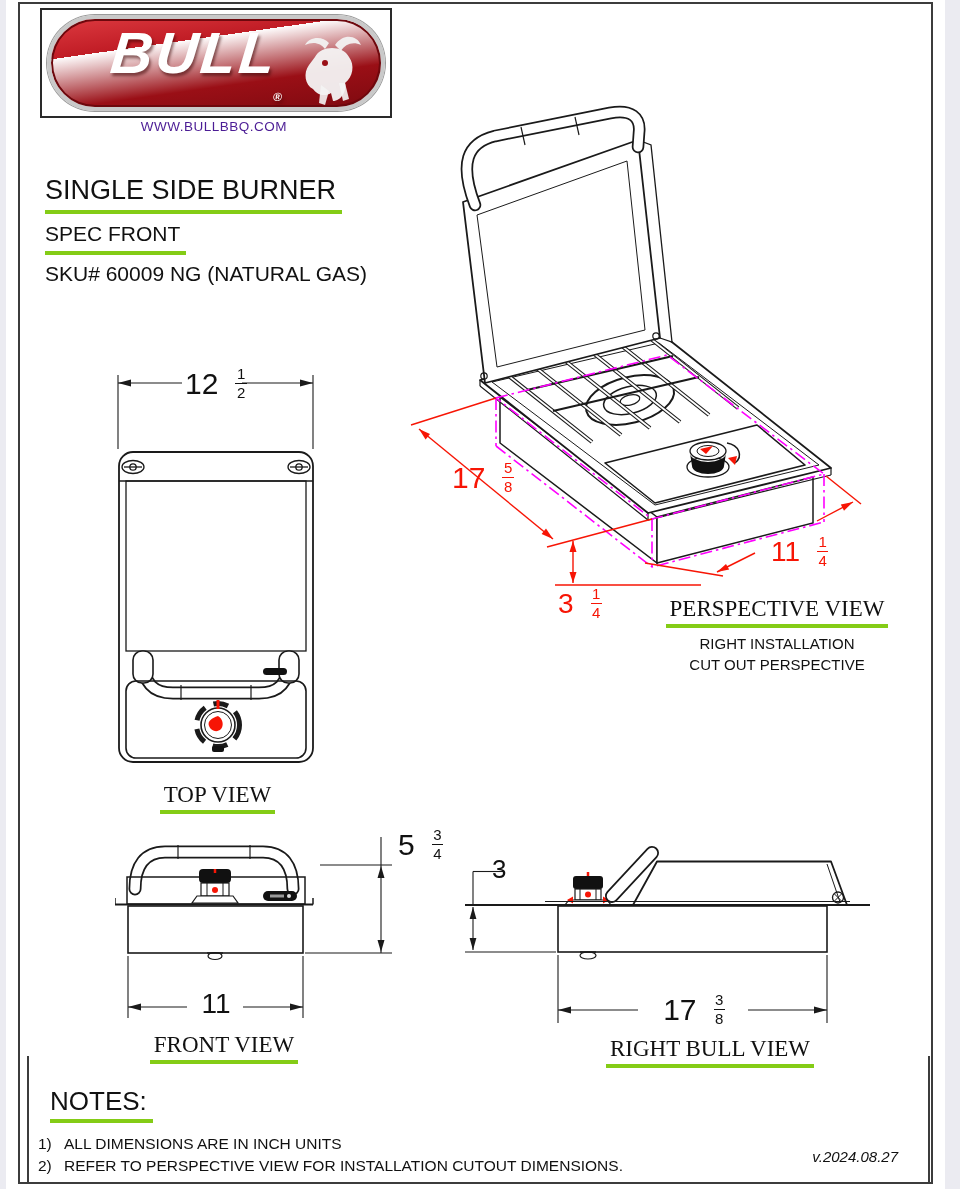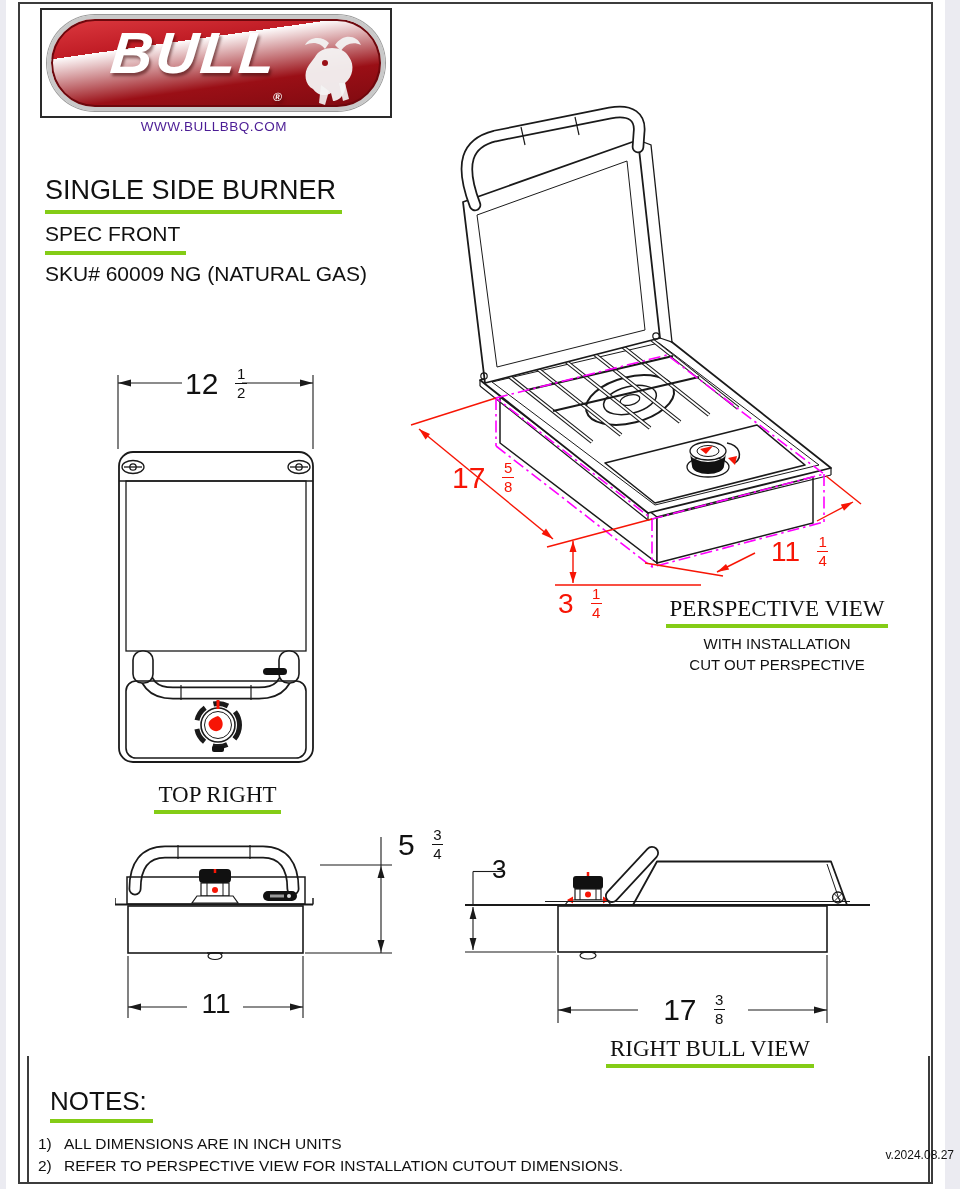--- a/index.html
+++ b/index.html
@@ -38,21 +38,21 @@
   .dim .frac{display:inline-flex;flex-direction:column;align-items:center;font-size:15px;line-height:1.08;margin-left:1px;}
   .dim .frac .num{border-bottom:1.7px solid currentColor;padding:0 1.5px 1px;}
   .dim .frac .den{padding-top:1px;}
   .red{color:#f71505;}
   
   .notes-box{position:absolute;left:21px;top:1056px;width:899px;height:126px;
     border-left:2px solid #3c3c3c;border-right:2px solid #3c3c3c;border-bottom:2px solid #3c3c3c;}
   .notes-head{position:absolute;left:44px;top:1086px;font-size:26px;}
   .note-row{position:absolute;display:flex;font-size:15.5px;line-height:1;}
   .note-n{width:26px;}
-  .version{position:absolute;left:808px;top:1148px;width:140px;text-align:right;font-size:12px;}
+  .version{position:absolute;left:752px;top:1148px;width:140px;text-align:right;font-size:15px;font-style:italic;}
   svg{position:absolute;}
 </style>
 </head>
 <body>
 
 <div class="sheet">
   <div class="frame"></div>
 
   <div class="logo-box">
     <div class="logo-oval">
@@ -115,21 +115,21 @@
     </g>
   </svg>
   <div class="dim" style="left:179px;top:366px;">
     <span class="whole">12</span>
     <span class="frac">
         <span class="num">1</span>
         <span class="den">2</span>
       </span>
   </div>
   <div class="view-label" style="left:144px;top:782px;width:135px;">
-    <span class="ul">TOP RIGHT</span>
+    <span class="ul">TOP VIEW</span>
   </div>
 
   <svg style="left:399px;top:105px" width="475" height="505" viewBox="0 0 475 505" fill="none" stroke="#1a1a1a">
 
     <polygon points="95,292 252,412 252,458 95,338" fill="#fff" stroke-width="1.5"></polygon>
     <polygon points="252,412 408,372 408,418 252,458" fill="#fff" stroke-width="1.5"></polygon>
 
     <polygon points="75,275 258,230 426,363 243,408" fill="#fff" stroke-width="1.8" stroke-linejoin="round"></polygon>
     <line x1="75" y1="275" x2="75" y2="281" stroke-width="1.2"></line>
     <line x1="243" y1="408" x2="243" y2="415" stroke-width="1.2"></line>
@@ -234,21 +234,21 @@
   <div class="dim red" style="left:765px;top:534px;">
     <span class="whole" style="font-size:28px">11</span>
     <span class="frac">
         <span class="num">1</span>
         <span class="den">4</span>
       </span>
   </div>
   <div class="view-label" style="left:630px;top:596px;width:282px;">
     <span class="ul">PERSPECTIVE VIEW</span>
   </div>
-  <div class="sub" style="left:630px;top:635px;width:282px;">WITH INSTALLATION</div>
+  <div class="sub" style="left:630px;top:635px;width:282px;">RIGHT INSTALLATION</div>
   <div class="sub" style="left:630px;top:656px;width:282px;">CUT OUT PERSPECTIVE</div>
 
   <svg style="left:109px;top:825px" width="330" height="200" viewBox="0 0 330 200" fill="none" stroke="#1a1a1a">
     <g>
       <path d="M20,64 C20,40 30,27 50,27 L148,27 C168,27 178,40 178,64" stroke-width="13" stroke-linecap="round"></path>
       <path d="M20,64 C20,40 30,27 50,27 L148,27 C168,27 178,40 178,64" stroke="#fff" stroke-width="9.5" stroke-linecap="round"></path>
       <line x1="63" y1="20" x2="63" y2="34" stroke-width="1.2"></line>
       <line x1="135" y1="20" x2="135" y2="34" stroke-width="1.2"></line>
     </g>
     <rect x="12" y="52" width="178" height="27" stroke-width="1.5"></rect>
@@ -293,20 +293,23 @@
   </svg>
   <div class="dim" style="left:392px;top:827px;">
     <span class="whole">5</span>
     <span class="frac">
         <span class="num">3</span>
         <span class="den">4</span>
       </span>
   </div>
   <div class="dim" style="left:189px;top:990px;width:42px;justify-content:center;">
     <span class="whole" style="font-size:28px">11</span>
+  </div>
+  <div class="view-label" style="left:137px;top:1032px;width:162px;">
+    <span class="ul">FRONT VIEW</span>
   </div>
 
   <svg style="left:454px;top:840px" width="420" height="190" viewBox="0 0 420 190" fill="none" stroke="#1a1a1a">
     <g>
       <rect x="113" y="36" width="30" height="13" rx="3" fill="#111" stroke="none"></rect>
       <line x1="128" y1="32" x2="128" y2="36" stroke="#f71505" stroke-width="2.5"></line>
       <rect x="115" y="49" width="26" height="11" fill="#fff" stroke-width="1.2"></rect>
       <line x1="120" y1="49" x2="120" y2="60" stroke-width="1"></line>
       <line x1="136" y1="49" x2="136" y2="60" stroke-width="1"></line>
       <path d="M109,60 L147,60 L151,65 L105,65 Z" fill="#fff" stroke-width="1.2"></path>

